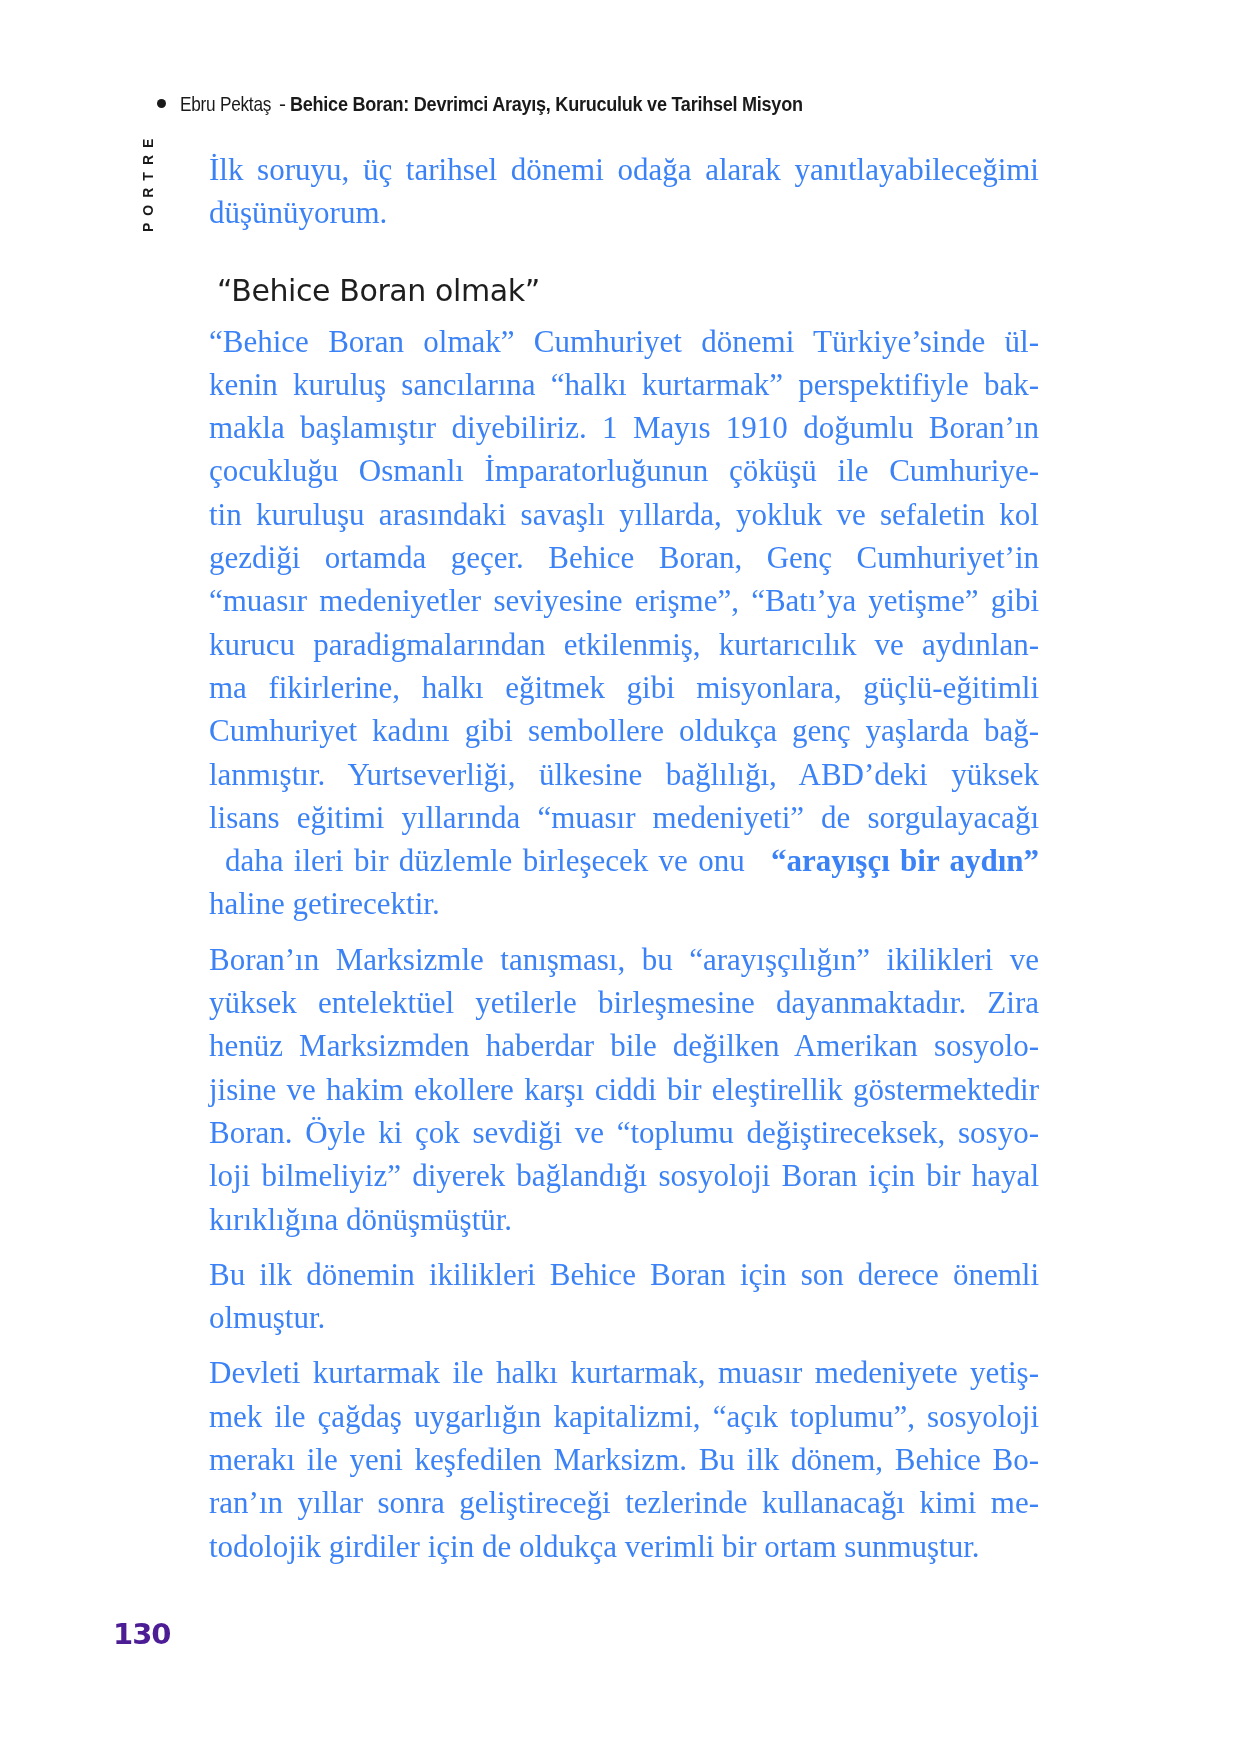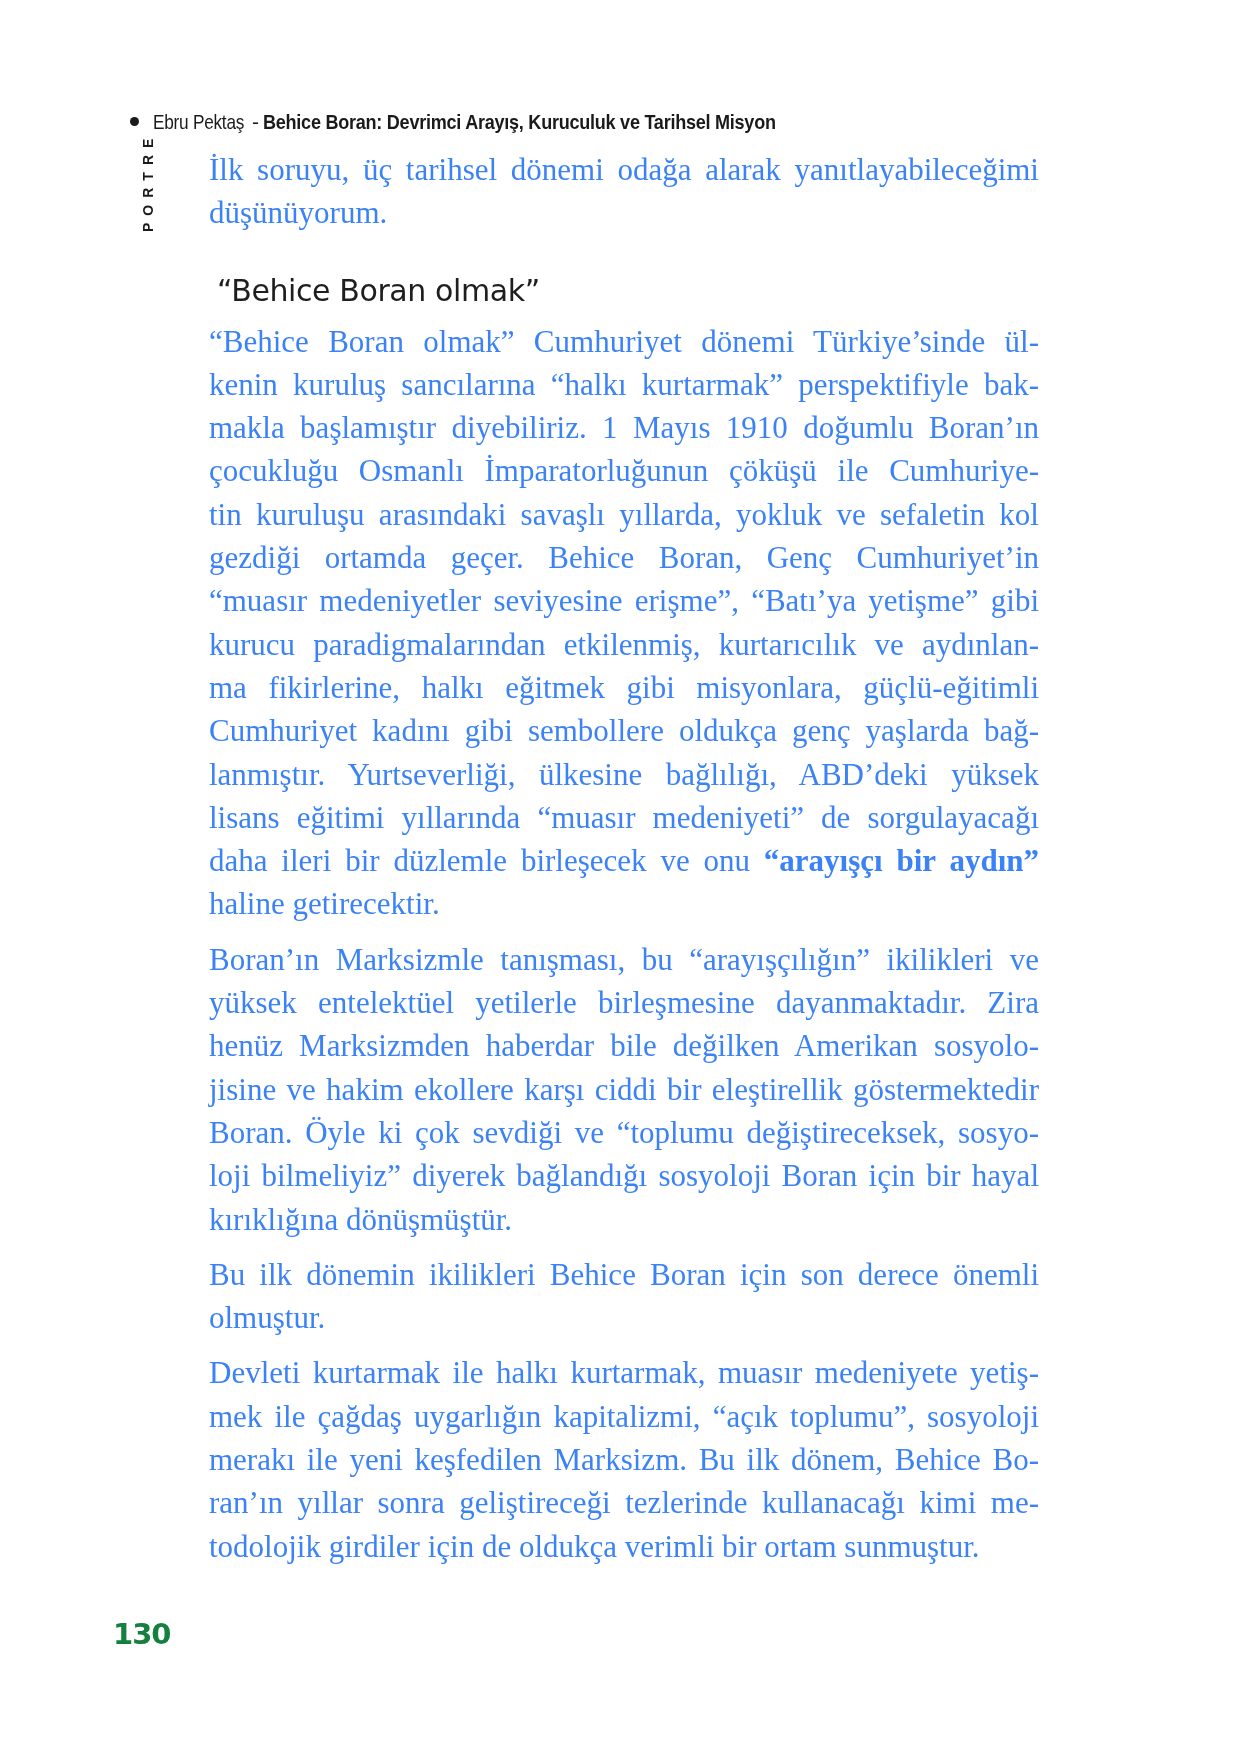--- a/index.html
+++ b/index.html
@@ -1,20 +1,20 @@
 <!DOCTYPE html>
 <html><head>
 <meta charset="utf-8">
 <style>
   html, body { margin: 0; padding: 0; background: #ffffff; }
   body { width: 1241px; height: 1754px; position: relative; overflow: hidden; color: #1e1e1e; }
   .running-header {
-    position: absolute; left: 130px; top: 92px;
+    position: absolute; left: 157px; top: 92px;
     font-family: "Liberation Sans", sans-serif; font-size: 21px; color: #1a1a1a;
-    white-space: nowrap; letter-spacing: -0.3px; margin-top: 18px;
+    white-space: nowrap; letter-spacing: -0.3px;
   }
   .running-header .bullet { display: inline-block; width: 9px; height: 9px; border-radius: 50%; background: #1a1a1a; margin-right: 14px; vertical-align: middle; position: relative; top: -2px; }
   .running-header .author { font-weight: normal; transform: scaleX(0.82); display: inline-block; transform-origin: left center; margin-right: -14px; }
   .running-header .sep { margin: 0 4px 0 2px; }
   .running-header .title { font-weight: bold; display: inline-block; transform: scaleX(0.86); transform-origin: left center; }
   .side-label {
     position: absolute; left: 140px; top: 232px;
     transform: rotate(-90deg); transform-origin: left top;
     font-family: "Liberation Sans", sans-serif; font-weight: bold; font-size: 14px;
     letter-spacing: 7px; color: #1a1a1a; white-space: nowrap;
@@ -24,23 +24,23 @@
   .line { display: block; height: 43.3px; line-height: 43.3px; text-align: justify; text-align-last: justify; white-space: nowrap; }
   .line.last { text-align-last: left; }
   .para { margin: 0 0 12px 0; }
   .heading {
     font-family: "DejaVu Sans", sans-serif; font-size: 30px; font-weight: normal; color: #1e1e1e;
     margin: 34px 0 7px 8px; height: 44px; line-height: 44px; letter-spacing: -0.4px;
   }
   .bold { font-weight: bold; }
   .page-number {
     position: absolute; left: 113px; top: 1617px;
-    font-family: "DejaVu Sans", sans-serif; font-size: 29px; font-weight: bold; color: #15803d; letter-spacing: -1px;
+    font-family: "DejaVu Sans", sans-serif; font-size: 29px; font-weight: bold; color: #4c1d95; letter-spacing: -1px;
   }
-  .line-inner { display: inline; }
+  .line-inner { display: inline; margin-left: 16px; }
 </style>
 </head>
 <body>
 
 <div class="running-header">
   <span class="bullet"></span><span class="author">Ebru Pektaş</span><span class="sep">-</span><span class="title">Behice Boran: Devrimci Arayış, Kuruculuk ve Tarihsel Misyon</span>
 </div>
 
 <div class="side-label">PORTRE</div>
 

